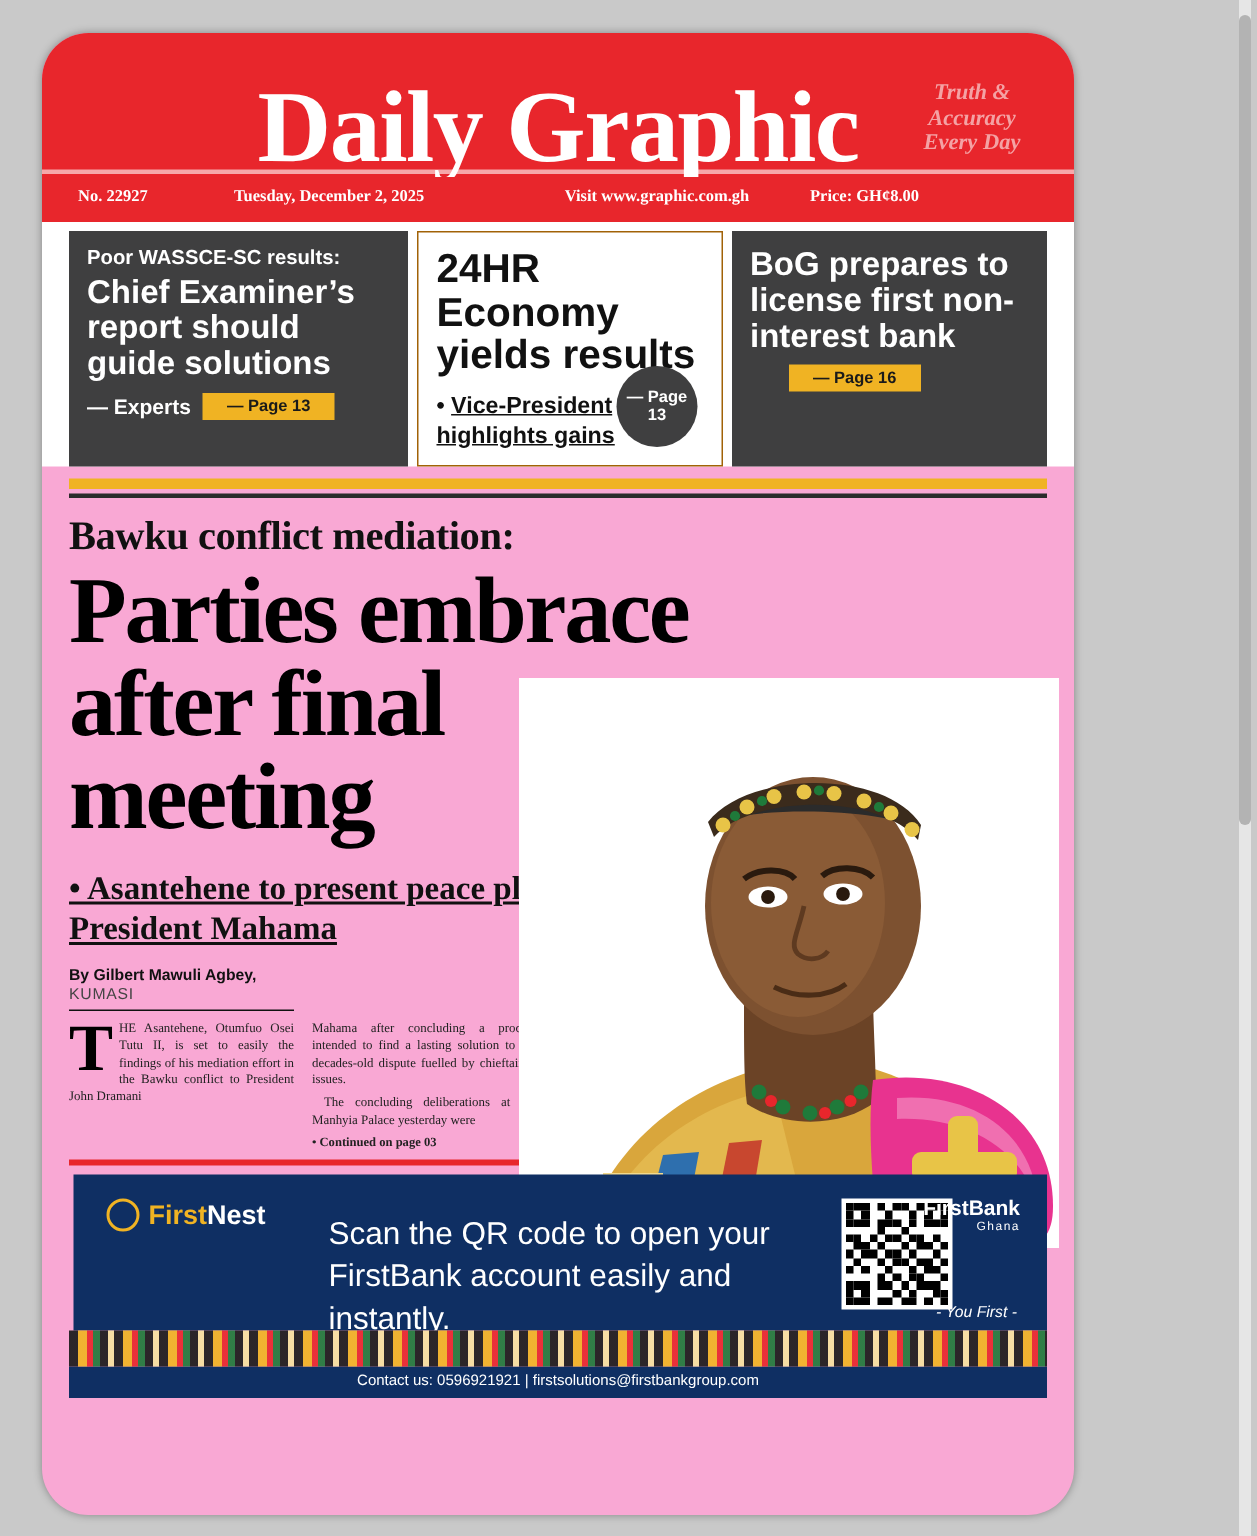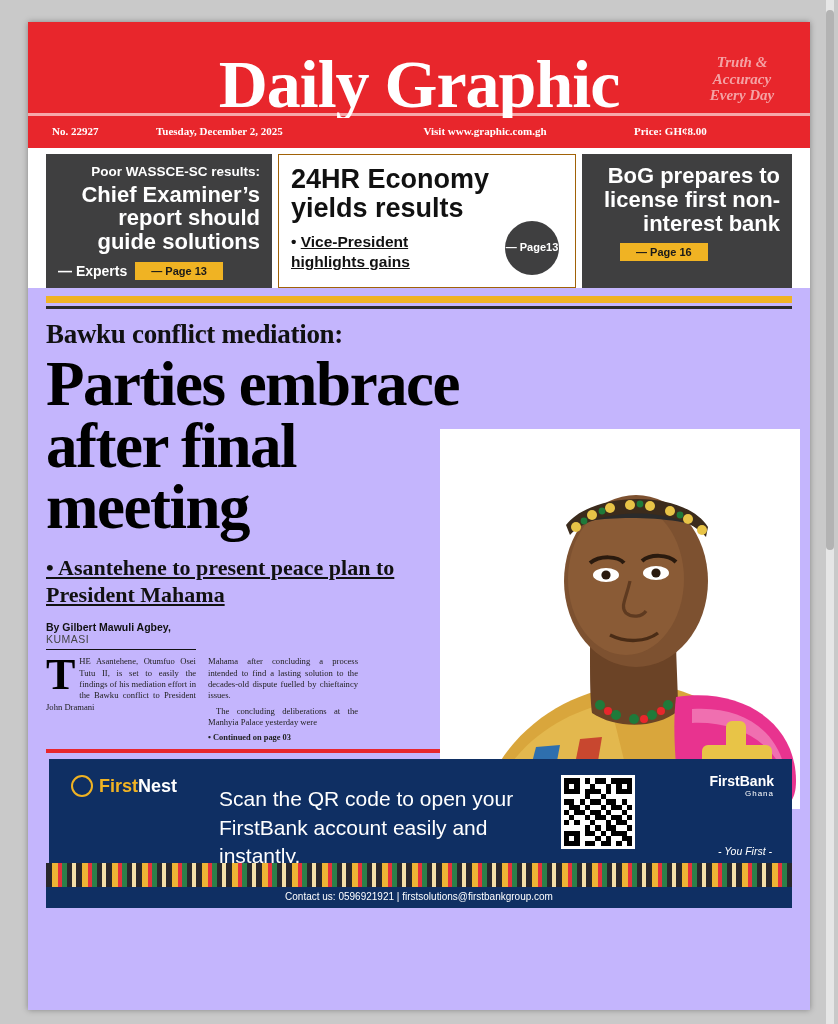--- a/index.html
+++ b/index.html
@@ -16,25 +16,26 @@
   .page {
     position: relative;
     width: 838px;
     height: 1024px;
     background: #c9c9c9;
   }
   .paper {
     position: absolute;
     left: 28px;
     top: 22px;
-    width: 782px;
+    width: 688px;
     height: 988px;
-    background: #c4b5fd;
+    background: #f9a8d4;
     box-shadow: 0 0 6px rgba(0,0,0,0.35);
     overflow: hidden;
+    border-radius: 31px;
   }
   
   .masthead {
     position: relative;
     background: #e8262c;
     height: 122px;
     overflow: hidden;
   }
   .masthead-title {
     position: absolute;
@@ -101,21 +102,20 @@
     padding: 6px 18px 0 18px;
     background: #ffffff;
     align-items: stretch;
   }
   .teaser {
     background: #3f3f40;
     color: #ffffff;
     padding: 10px 12px 8px 12px;
     box-sizing: border-box;
     position: relative;
-    text-align: right;
   }
   .teaser-left  { width: 226px; }
   .teaser-right { width: 210px; }
   .teaser-kicker {
     font-family: "Liberation Sans", sans-serif;
     font-weight: bold;
     font-size: 13.5px;
     margin-bottom: 3px;
     line-height: 1.15;
   }
@@ -176,21 +176,21 @@
     bottom: 12px;
     width: 54px;
     height: 54px;
     border-radius: 50%;
     background: #3f3f40;
     color: #ffffff;
     font-family: "Liberation Sans", sans-serif;
     font-size: 11px;
     font-weight: bold;
     display: flex;
-    flex-direction: row;
+    flex-direction: column;
     align-items: center;
     justify-content: center;
     line-height: 1.15;
   }
   .gold-rule {
     height: 7px;
     background: #f0b323;
     margin: 8px 18px 0 18px;
   }
   .thin-dark-rule {

